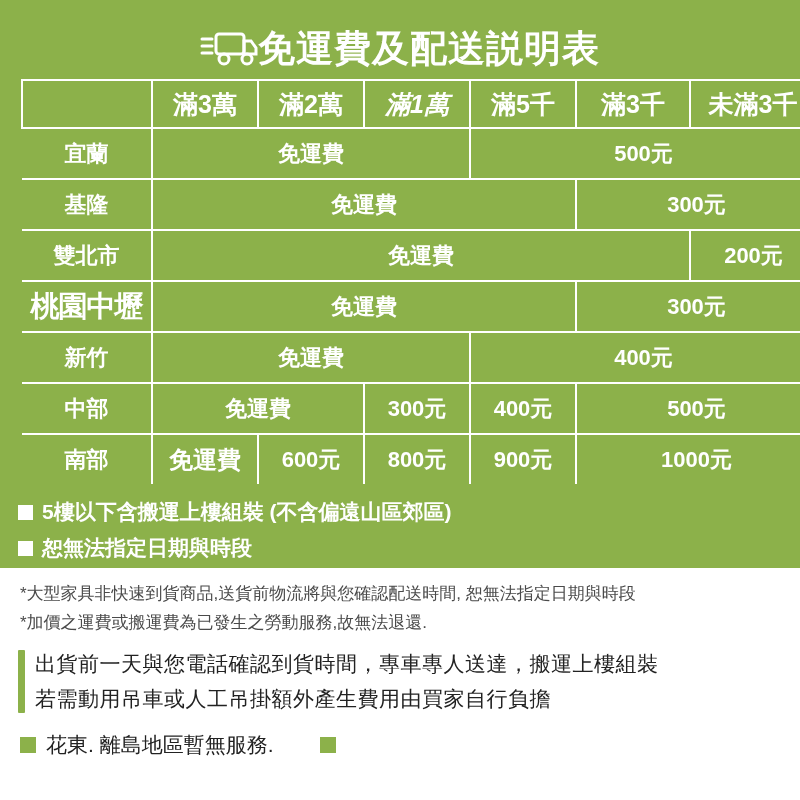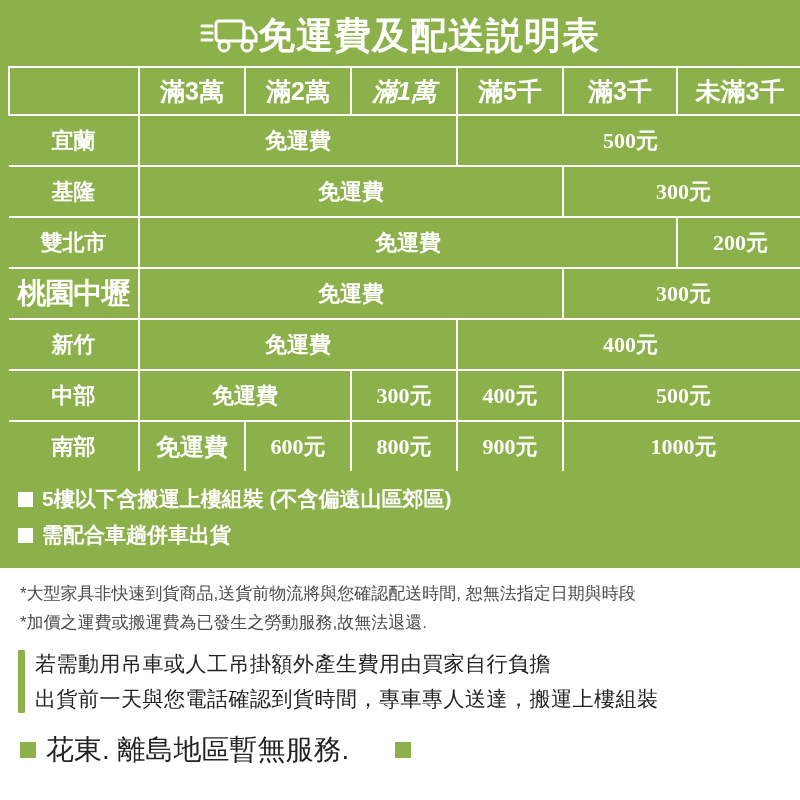--- a/index.html
+++ b/index.html
@@ -22,38 +22,38 @@
     box-sizing: border-box;
   }
 
   
   .title-bar {
     display: flex;
     align-items: center;
     justify-content: center;
     gap: 0;
     height: 62px;
-    padding-top: 4px;
+    padding-top: 17px;
   }
   .truck-icon {
     width: 58px;
     height: 40px;
     display: block;
   }
   .title-text {
     font-size: 37px;
     font-weight: bold;
     color: #ffffff;
     letter-spacing: 1px;
     line-height: 1;
   }
 
   
   .table-wrap {
-    padding: 0 8px;
+    padding: 0 21px;
   }
   table.fee {
     width: 784px;
     border-collapse: collapse;
     table-layout: fixed;
   }
   table.fee td, table.fee th {
     border: 2px solid #ffffff;
     text-align: center;
     color: #ffffff;
@@ -72,21 +72,21 @@
   }
   th.corner { border-left: none; border-top: none; }
   .c-3w { width: 104px; }
   .c-2w { width: 104px; border-radius: 24px; }
   .c-1w { width: 104px; font-style: italic; }
   .c-5k { width: 104px; }
   .c-3k { width: 112px; }
   .c-u3k { width: 124px; }
   td.rowhead { font-size: 26px; }
   td.rowhead.small { font-size: 29px; letter-spacing: -1px; }
-  td.val { font-size: 26px; font-family: Liberation Serif, serif; }
+  td.val { font-size: 26px; }
   td.val.sm { font-size: 24px; }
 
   
   table.fee tr td:first-child { border-left: none; }
   table.fee tr td:last-child { border-right: none; }
   table.fee tr:last-child td { border-bottom: none; }
 
   
   .notes {
     padding: 10px 0 0 18px;
@@ -157,21 +157,21 @@
     margin-top: 18px;
     padding-left: 2px;
   }
   .sq-green {
     width: 16px;
     height: 16px;
     background: #8cb14a;
     flex: none;
   }
   .footer-text {
-    font-size: 28px;
+    font-size: 21px;
     color: #222222;
   }
   .footer-gap { width: 26px; flex: none; }
 </style>
 </head>
 <body>
 
 <div class="page">
 
   <div class="title-bar">
@@ -254,33 +254,33 @@
     </table>
   </div>
 
   <div class="notes">
     <div class="note-line">
       <span class="sq"></span>
       <span class="note-text">5樓以下含搬運上樓組裝 (不含偏遠山區郊區)</span>
     </div>
     <div class="note-line">
       <span class="sq"></span>
-      <span class="note-text">需配合車趟併車出貨</span>
+      <span class="note-text">恕無法指定日期與時段</span>
     </div>
   </div>
 
   <div class="panel">
     <div class="star-line">*大型家具非快速到貨商品,送貨前物流將與您確認配送時間, 恕無法指定日期與時段</div>
     <div class="star-line">*加價之運費或搬運費為已發生之勞動服務,故無法退還.</div>
 
     <div class="bar-block">
       <div class="vbar"></div>
       <div class="bar-lines">
+        <div class="bar-line">出貨前一天與您電話確認到貨時間，專車專人送達，搬運上樓組裝</div>
         <div class="bar-line">若需動用吊車或人工吊掛額外產生費用由買家自行負擔</div>
-        <div class="bar-line">出貨前一天與您電話確認到貨時間，專車專人送達，搬運上樓組裝</div>
       </div>
     </div>
 
     <div class="footer-row">
       <span class="sq-green"></span>
       <span class="footer-text">花東. 離島地區暫無服務.</span>
       <span class="footer-gap"></span>
       <span class="sq-green"></span>
     </div>
   </div>

